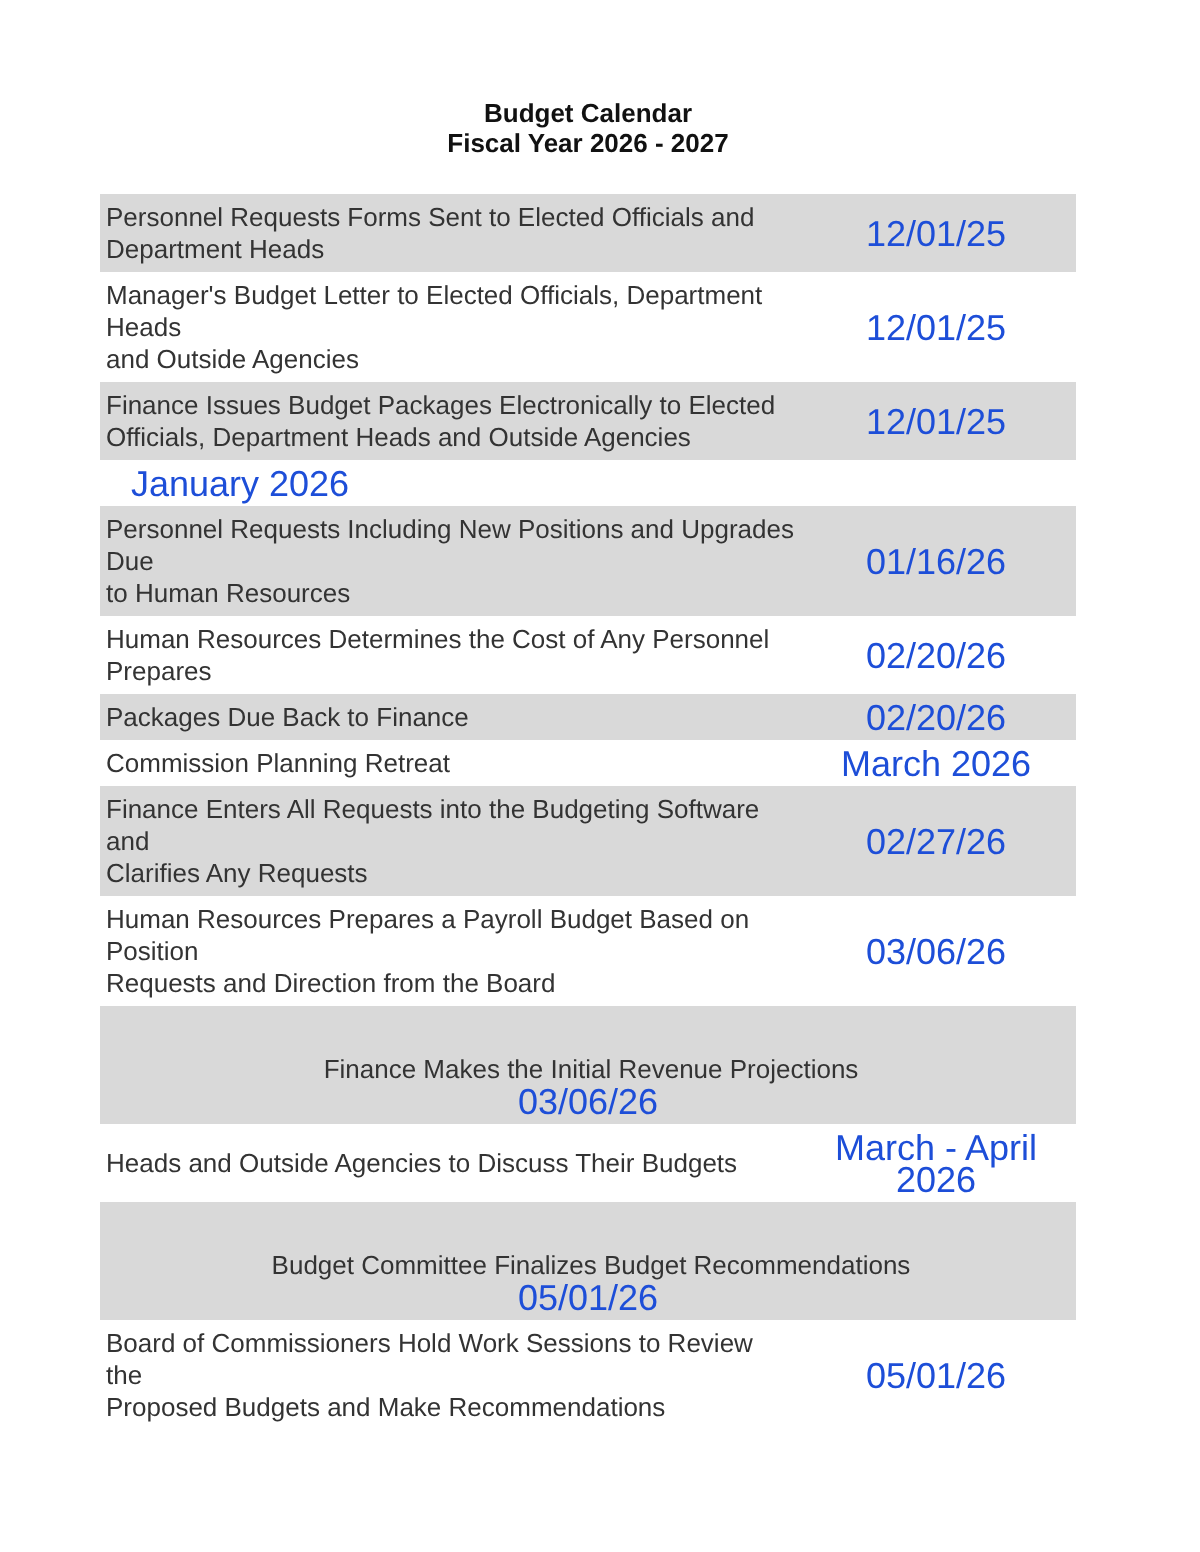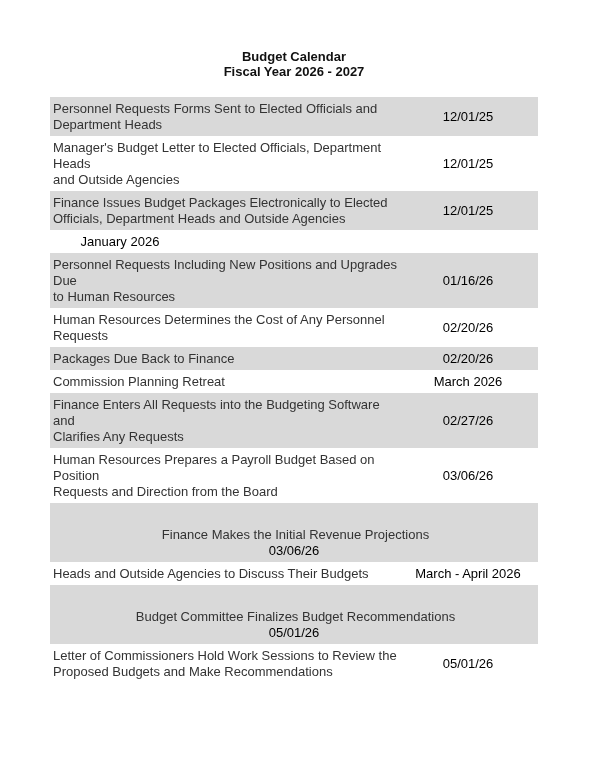--- a/index.html
+++ b/index.html
@@ -50,23 +50,23 @@
     padding-left: 3px;
     font-size: 13px;
     line-height: 16px;
     color: #333333;
     max-width: 360px;
   }
   .date {
     width: 140px;
     flex-shrink: 0;
     text-align: center;
-    font-size: 13px;
+    font-size: 18px;
     line-height: 16px;
-    color: #000000;
+    color: #1d4ed8;
   }
 </style>
 </head>
 <body>
 
 <div class="page">
 
   <div class="title-block">
     <div>Budget Calendar</div>
     <div>Fiscal Year 2026 - 2027</div>
@@ -100,21 +100,21 @@
       <div class="row shaded">
     <div class="desc">
           <div>Personnel Requests Including New Positions and Upgrades Due</div>
           <div>to Human Resources</div>
         </div>
     <div class="date">01/16/26</div>
   </div>
       <div class="row">
     <div class="desc">
           <div>Human Resources Determines the Cost of Any Personnel</div>
-          <div>Requests</div>
+          <div>Prepares</div>
         </div>
     <div class="date">02/20/26</div>
   </div>
       <div class="row shaded">
     <div class="desc">
           <div>Packages Due Back to Finance</div>
         </div>
     <div class="date">02/20/26</div>
   </div>
       <div class="row">
@@ -150,20 +150,20 @@
     <div class="date">March - April 2026</div>
   </div>
       <div class="row shaded tall">
     <div class="desc">
           <div>Budget Committee Finalizes Budget Recommendations</div>
         </div>
     <div class="date">05/01/26</div>
   </div>
       <div class="row">
     <div class="desc">
-          <div>Letter of Commissioners Hold Work Sessions to Review the</div>
+          <div>Board of Commissioners Hold Work Sessions to Review the</div>
           <div>Proposed Budgets and Make Recommendations</div>
         </div>
     <div class="date">05/01/26</div>
   </div>
     </div>
 
 </div>
 
 </body></html>

